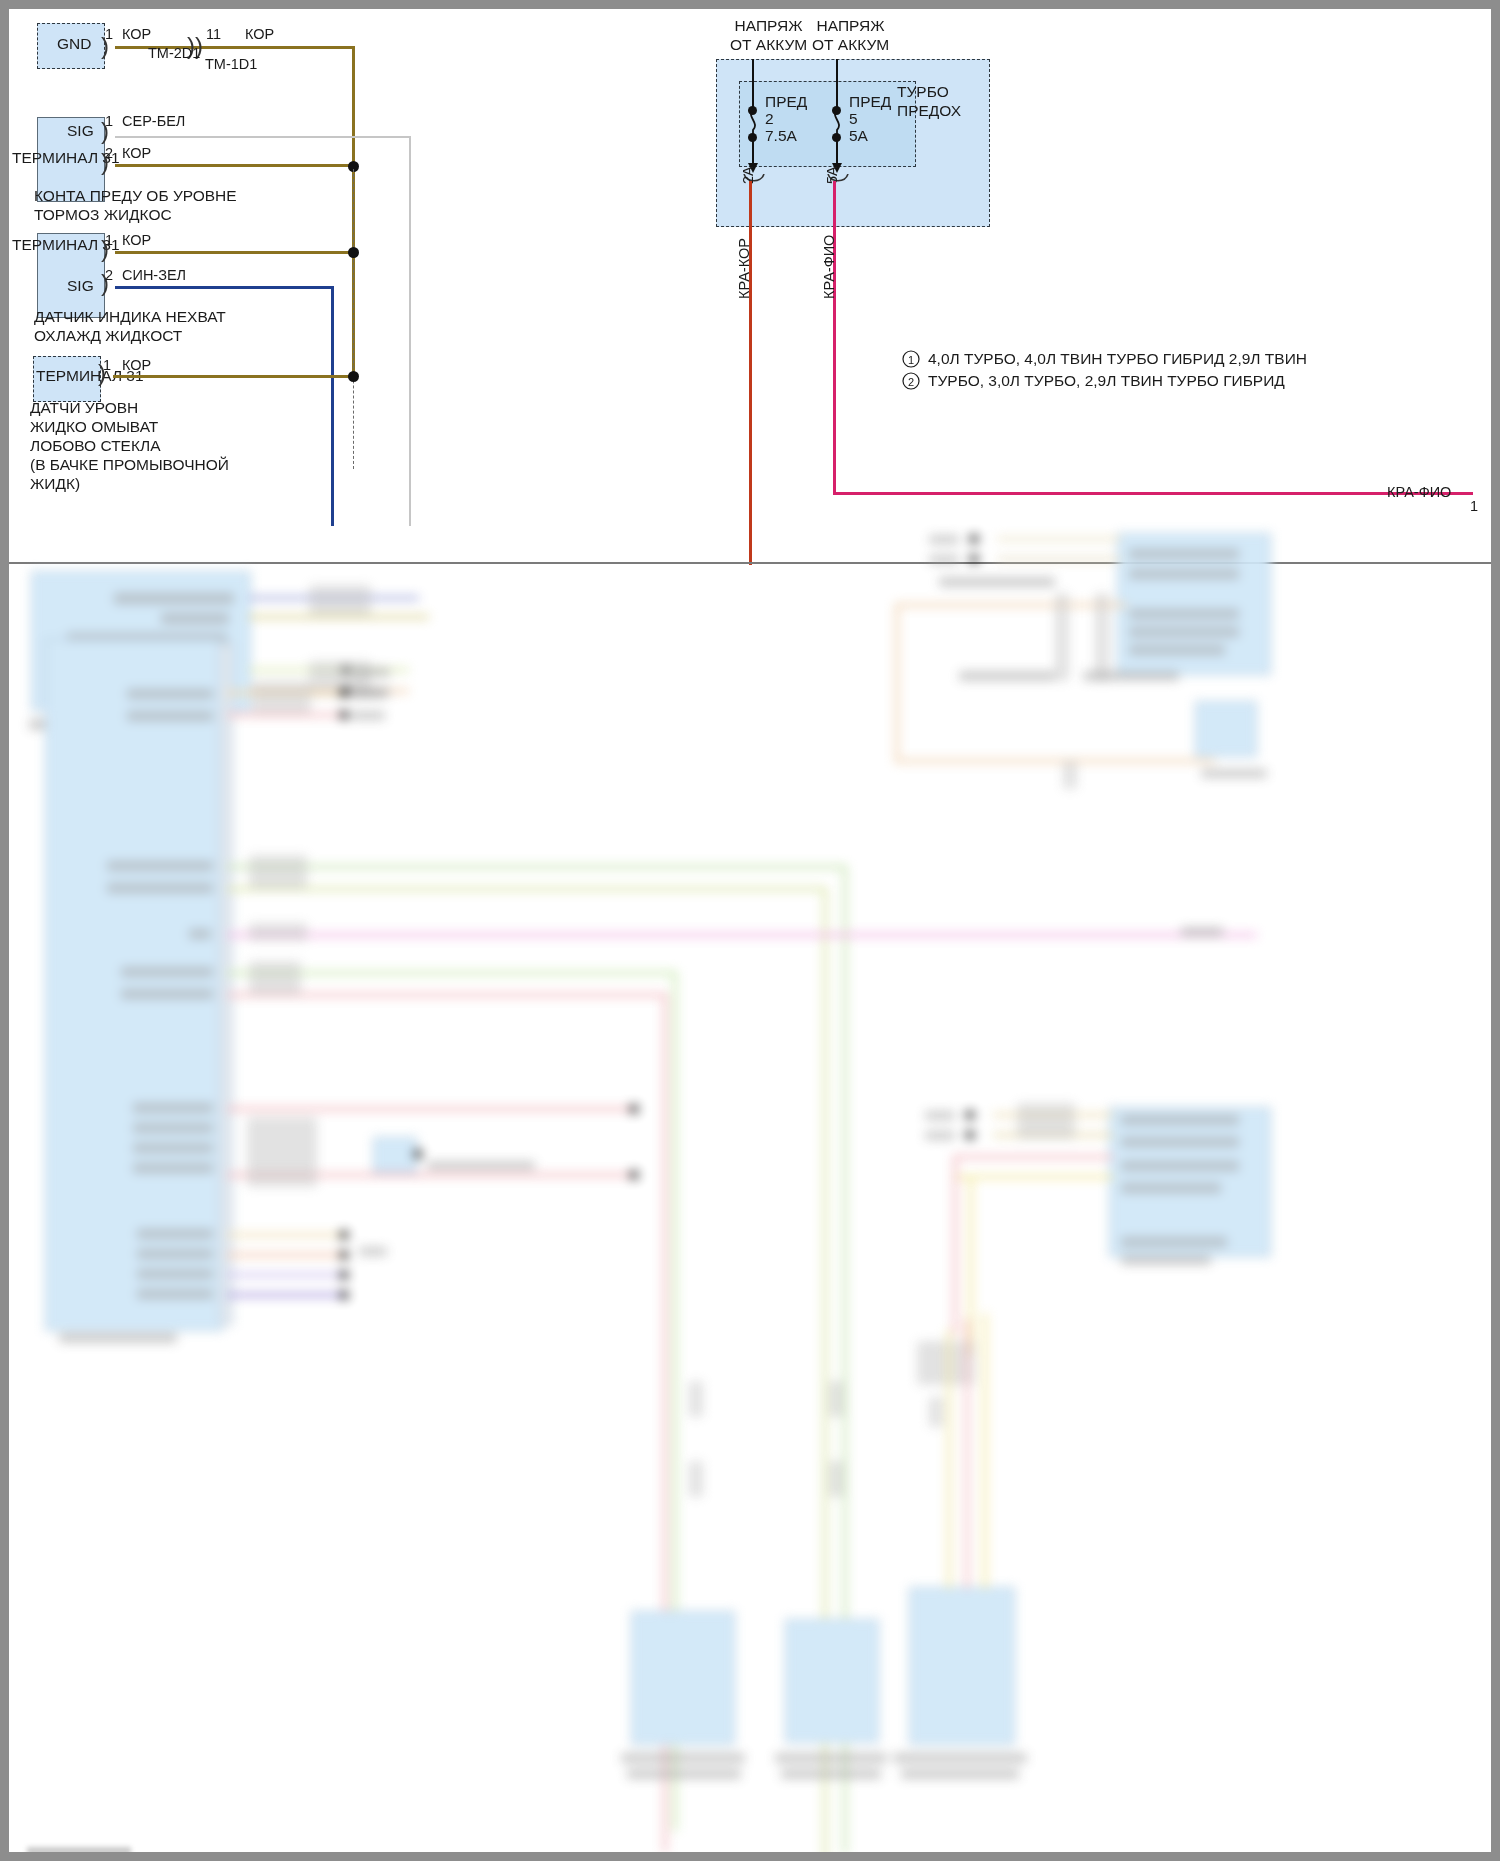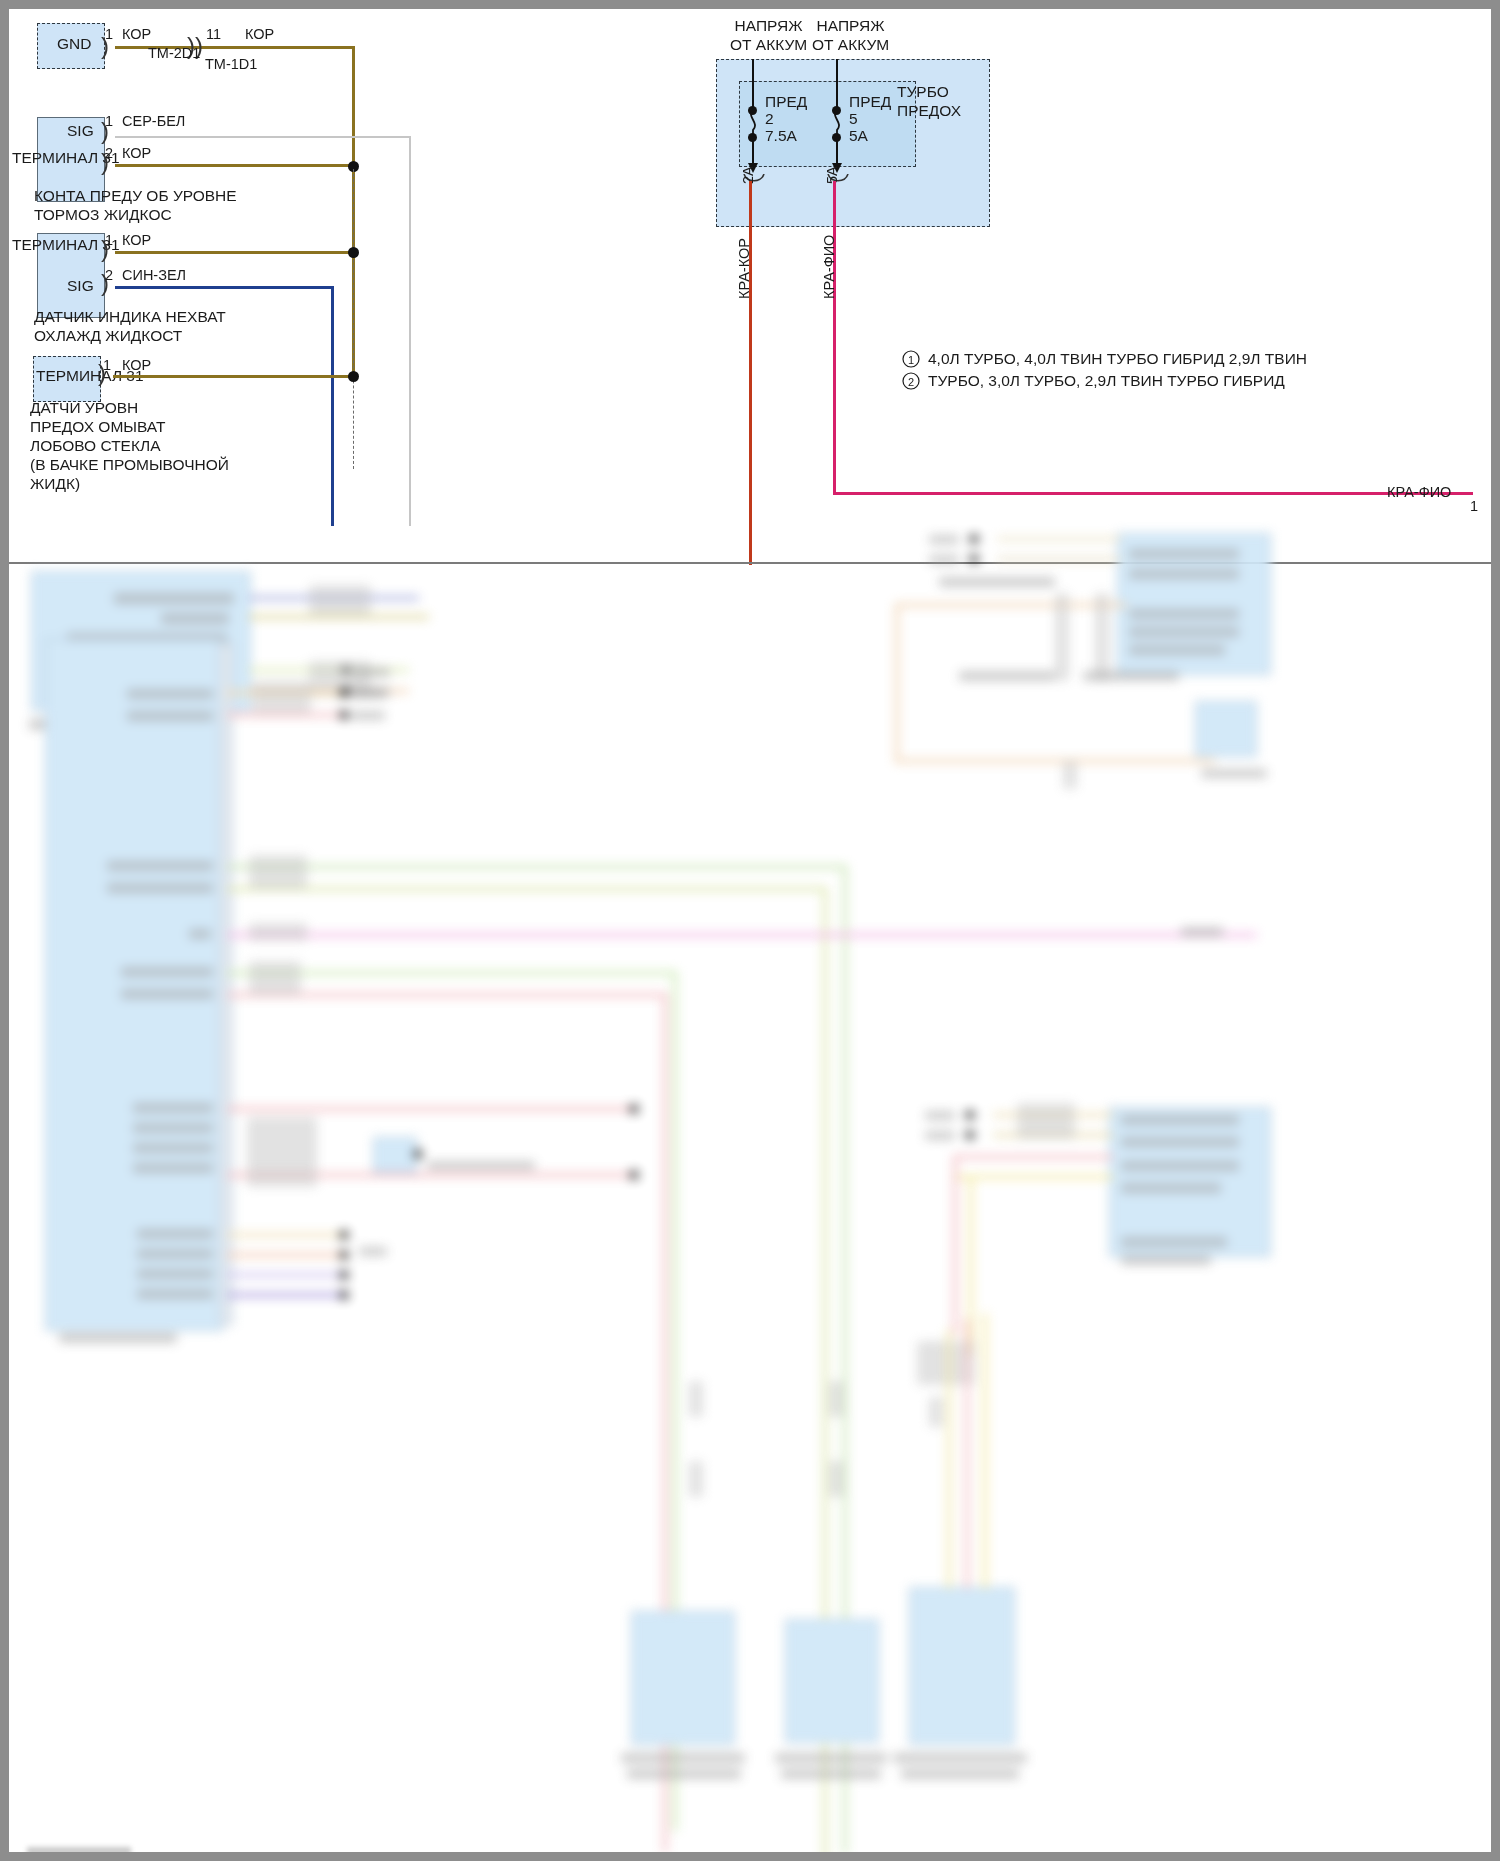--- a/index.html
+++ b/index.html
@@ -90,21 +90,21 @@
 ОХЛАЖД ЖИДКОСТ</div>
 
     <div class="box-dash" style="left:24px;top:347px;width:66px;height:44px;"></div>
     <div class="txt t15" style="left:27px;top:358px;">ТЕРМИНАЛ 31</div>
     <div class="conn" style="left:89px;top:352px;">)</div>
     <div class="txt t14" style="left:94px;top:348px;">1</div>
     <div class="txt t14" style="left:113px;top:348px;">КОР</div>
     <div class="wire" style="left:104px;top:366px;width:242px;height:3.2px;background:#8a7220;"></div>
     <div class="dot" style="left:339px;top:362px;"></div>
     <div class="txt t15" style="left:21px;top:390px;">ДАТЧИ УРОВН
-ПРЕДОХ ОМЫВАТ
+ЖИДКО ОМЫВАТ
 ЛОБОВО СТЕКЛА
 (В БАЧКЕ ПРОМЫВОЧНОЙ
 ЖИДК)</div>
 
     <div class="txt t15" style="left:721px;top:8px;text-align:center;">НАПРЯЖ
 ОТ АККУМ</div>
     <div class="txt t15" style="left:803px;top:8px;text-align:center;">НАПРЯЖ
 ОТ АККУМ</div>
 
     <div class="box-dash" style="left:707px;top:50px;width:272px;height:166px;"></div>

